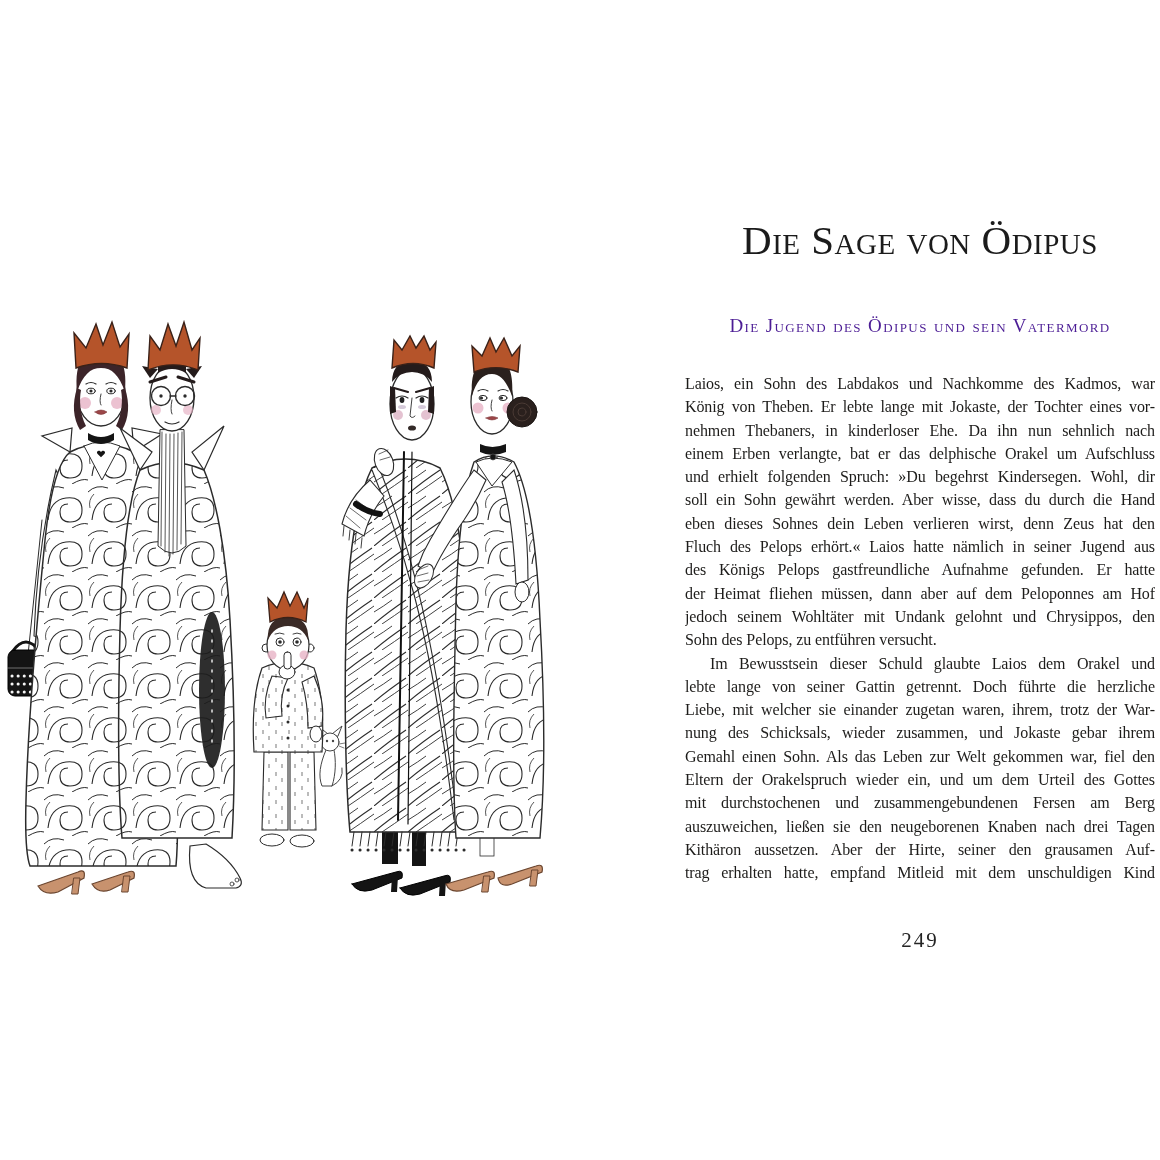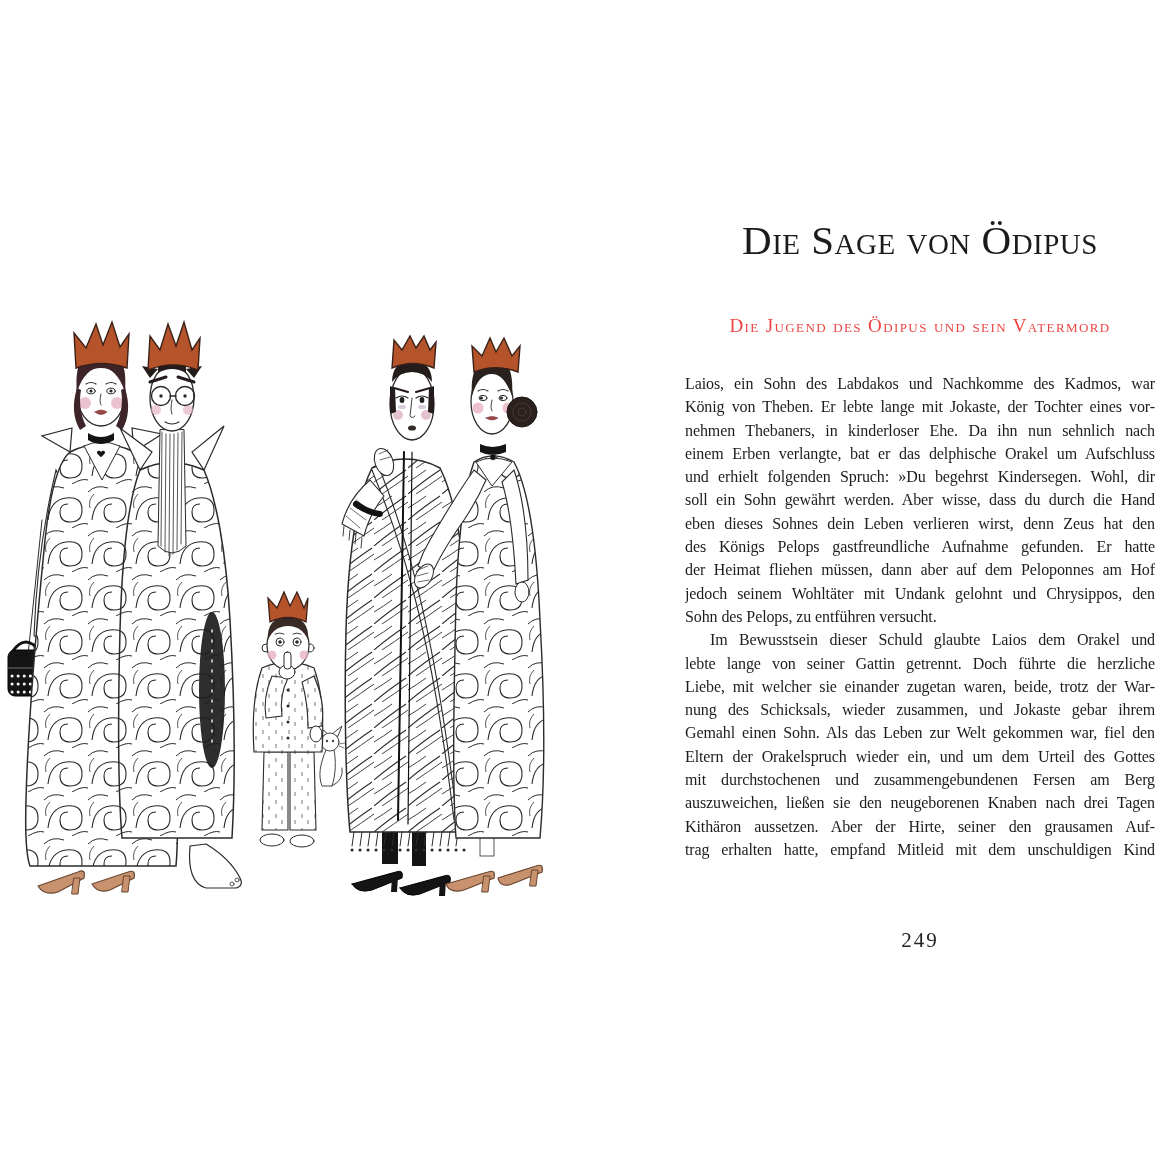--- a/index.html
+++ b/index.html
@@ -24,21 +24,21 @@
   .illustration svg{display:block;width:620px;height:1160px;}
   .text-col{position:absolute;left:685px;top:12px;width:470px;height:1160px;color:var(--text);}
   h1.title{
     position:absolute;top:206px;left:0;width:470px;margin:0;
     font-weight:normal;font-variant:small-caps;font-size:41px;line-height:1.1;
     letter-spacing:.5px;text-align:center;color:#1b1b1b;
   }
   h2.subtitle{
     position:absolute;top:303px;left:0;width:470px;margin:0;
     font-weight:normal;font-variant:small-caps;font-size:19px;line-height:1.2;
-    letter-spacing:1.4px;text-align:center;color:#ef4444;
+    letter-spacing:1.4px;text-align:center;color:#4c1d95;
   }
   #body-text{
     position:absolute;left:0;top:360px;width:470px;
     font-size:16px;line-height:23.3px;letter-spacing:-0.1px;color:var(--text);
   }
   .line{text-align:justify;text-align-last:justify;height:23.3px;overflow:hidden;}
   .line.last{text-align-last:left;}
   .line.indent{text-indent:25px;}
   .folio{
     position:absolute;top:916px;left:0;width:470px;
@@ -272,27 +272,28 @@
     <h1 class="title">Die Sage von Ödipus</h1>
     <h2 class="subtitle">Die Jugend des Ödipus und sein Vatermord</h2>
     <div id="body-text">
         <div class="line">Laios, ein Sohn des Labdakos und Nachkomme des Kadmos, war</div>
         <div class="line">König von Theben. Er lebte lange mit Jokaste, der Tochter eines vor-</div>
         <div class="line">nehmen Thebaners, in kinderloser Ehe. Da ihn nun sehnlich nach</div>
         <div class="line">einem Erben verlangte, bat er das delphische Orakel um Aufschluss</div>
         <div class="line">und erhielt folgenden Spruch: »Du begehrst Kindersegen. Wohl, dir</div>
         <div class="line">soll ein Sohn gewährt werden. Aber wisse, dass du durch die Hand</div>
         <div class="line">eben dieses Sohnes dein Leben verlieren wirst, denn Zeus hat den</div>
+        <div class="line">Fluch des Pelops erhört.« Laios hatte nämlich in seiner Jugend aus</div>
         <div class="line">des Königs Pelops gastfreundliche Aufnahme gefunden. Er hatte</div>
         <div class="line">der Heimat fliehen müssen, dann aber auf dem Peloponnes am Hof</div>
         <div class="line">jedoch seinem Wohltäter mit Undank gelohnt und Chrysippos, den</div>
         <div class="line last">Sohn des Pelops, zu entführen versucht.</div>
         <div class="line indent">Im Bewusstsein dieser Schuld glaubte Laios dem Orakel und</div>
         <div class="line">lebte lange von seiner Gattin getrennt. Doch führte die herzliche</div>
-        <div class="line">Liebe, mit welcher sie einander zugetan waren, beide, trotz der War-</div>
+        <div class="line">Liebe, mit welcher sie einander zugetan waren, ihrem, trotz der War-</div>
         <div class="line">nung des Schicksals, wieder zusammen, und Jokaste gebar ihrem</div>
         <div class="line">Gemahl einen Sohn. Als das Leben zur Welt gekommen war, fiel den</div>
         <div class="line">Eltern der Orakelspruch wieder ein, und um dem Urteil des Gottes</div>
         <div class="line">mit durchstochenen und zusammengebundenen Fersen am Berg</div>
         <div class="line">auszuweichen, ließen sie den neugeborenen Knaben nach drei Tagen</div>
         <div class="line">Kithäron aussetzen. Aber der Hirte, seiner den grausamen Auf-</div>
         <div class="line">trag erhalten hatte, empfand Mitleid mit dem unschuldigen Kind</div>
       </div>
     <div class="folio">249</div>
   </div>

